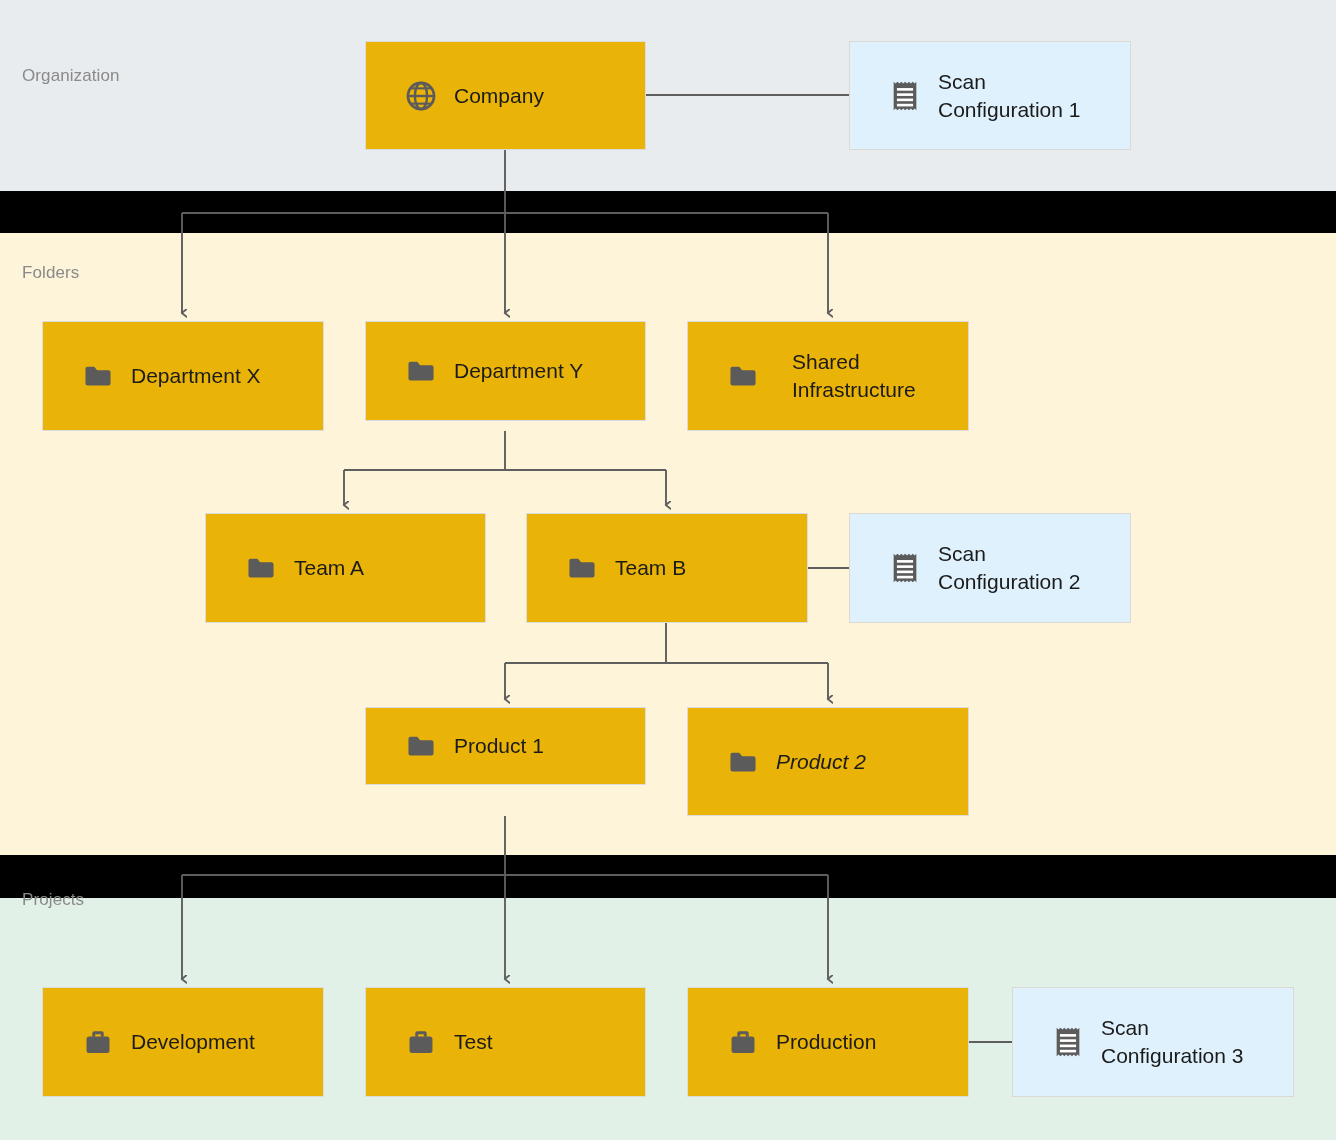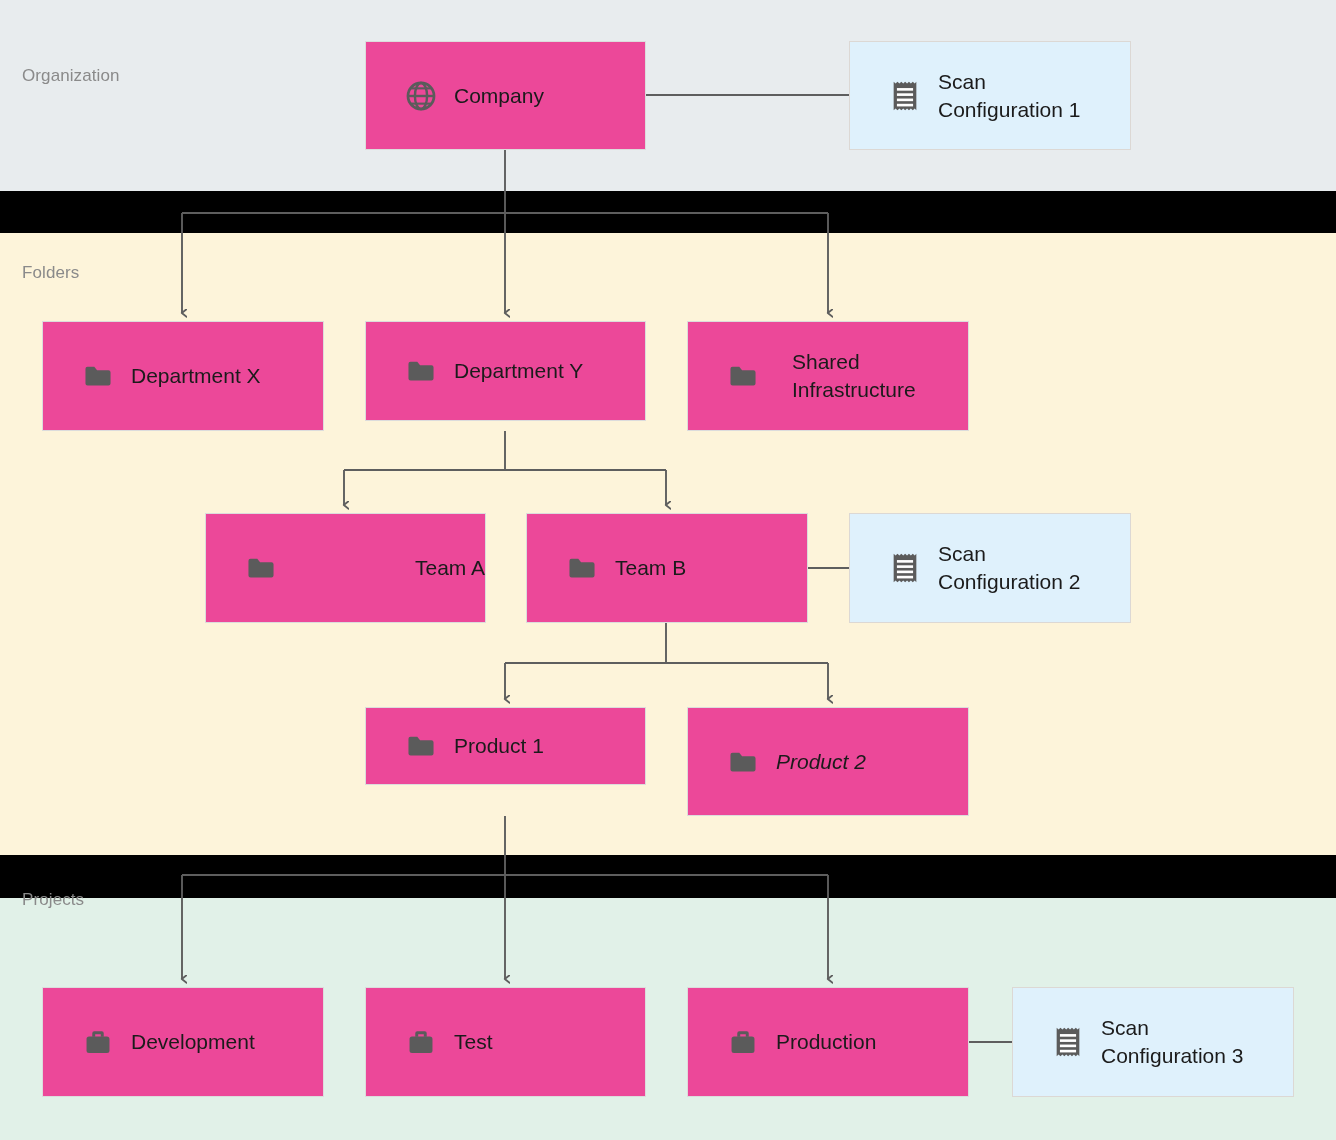--- a/index.html
+++ b/index.html
@@ -36,21 +36,21 @@
     pointer-events: none;
   }
   .node {
     position: absolute;
     box-sizing: border-box;
     display: flex;
     align-items: center;
     border: 1px solid #dcdcdc;
   }
   .node.white {
-    background: #ec4899;
+    background: #eab308;
     border-color: #dcdcdc;
   }
   .node.scan {
     background: #dff1fc;
     border-color: #dcd8d4;
   }
   .node-icon {
     flex: 0 0 auto;
     width: 34px;
     height: 34px;
@@ -161,21 +161,21 @@
         <div class="node-icon">
           <svg width="32" height="32" viewBox="0 0 24 24">
       <path d="M2.6 6.6 A1.6 1.6 0 0 1 4.2 5.0 L9.2 5.0 L11.3 7.6 L19.8 7.6
                A1.6 1.6 0 0 1 21.4 9.2 L21.4 17.6 A1.6 1.6 0 0 1 19.8 19.2
                L4.2 19.2 A1.6 1.6 0 0 1 2.6 17.6 Z" fill="#5b5b5b"></path>
     </svg>
         </div>
         <div class="node-label">Shared
 Infrastructure</div>
       </div>
-      <div class="node white" style="left: 205px; top: 513px; width: 281px; height: 110px; justify-content: space-between;">
+      <div class="node white" style="left: 205px; top: 513px; width: 281px; height: 110px;">
         <div class="node-icon">
           <svg width="32" height="32" viewBox="0 0 24 24">
       <path d="M2.6 6.6 A1.6 1.6 0 0 1 4.2 5.0 L9.2 5.0 L11.3 7.6 L19.8 7.6
                A1.6 1.6 0 0 1 21.4 9.2 L21.4 17.6 A1.6 1.6 0 0 1 19.8 19.2
                L4.2 19.2 A1.6 1.6 0 0 1 2.6 17.6 Z" fill="#5b5b5b"></path>
     </svg>
         </div>
         <div class="node-label">Team A</div>
       </div>
       <div class="node white" style="left: 526px; top: 513px; width: 282px; height: 110px;">

